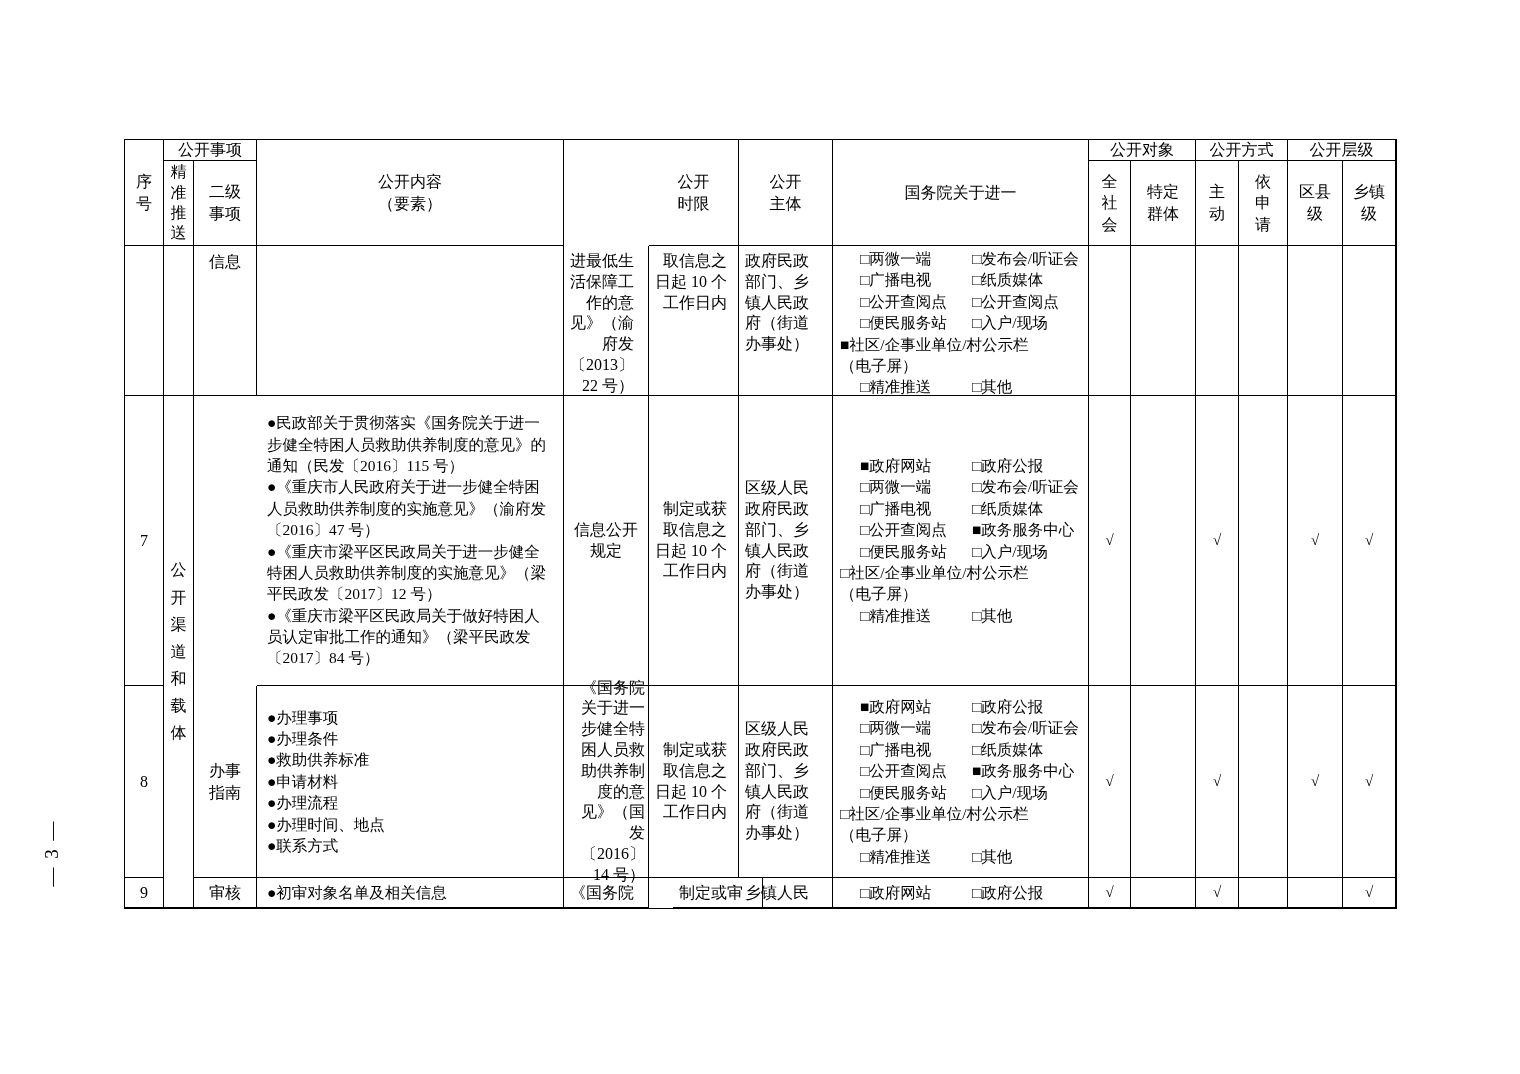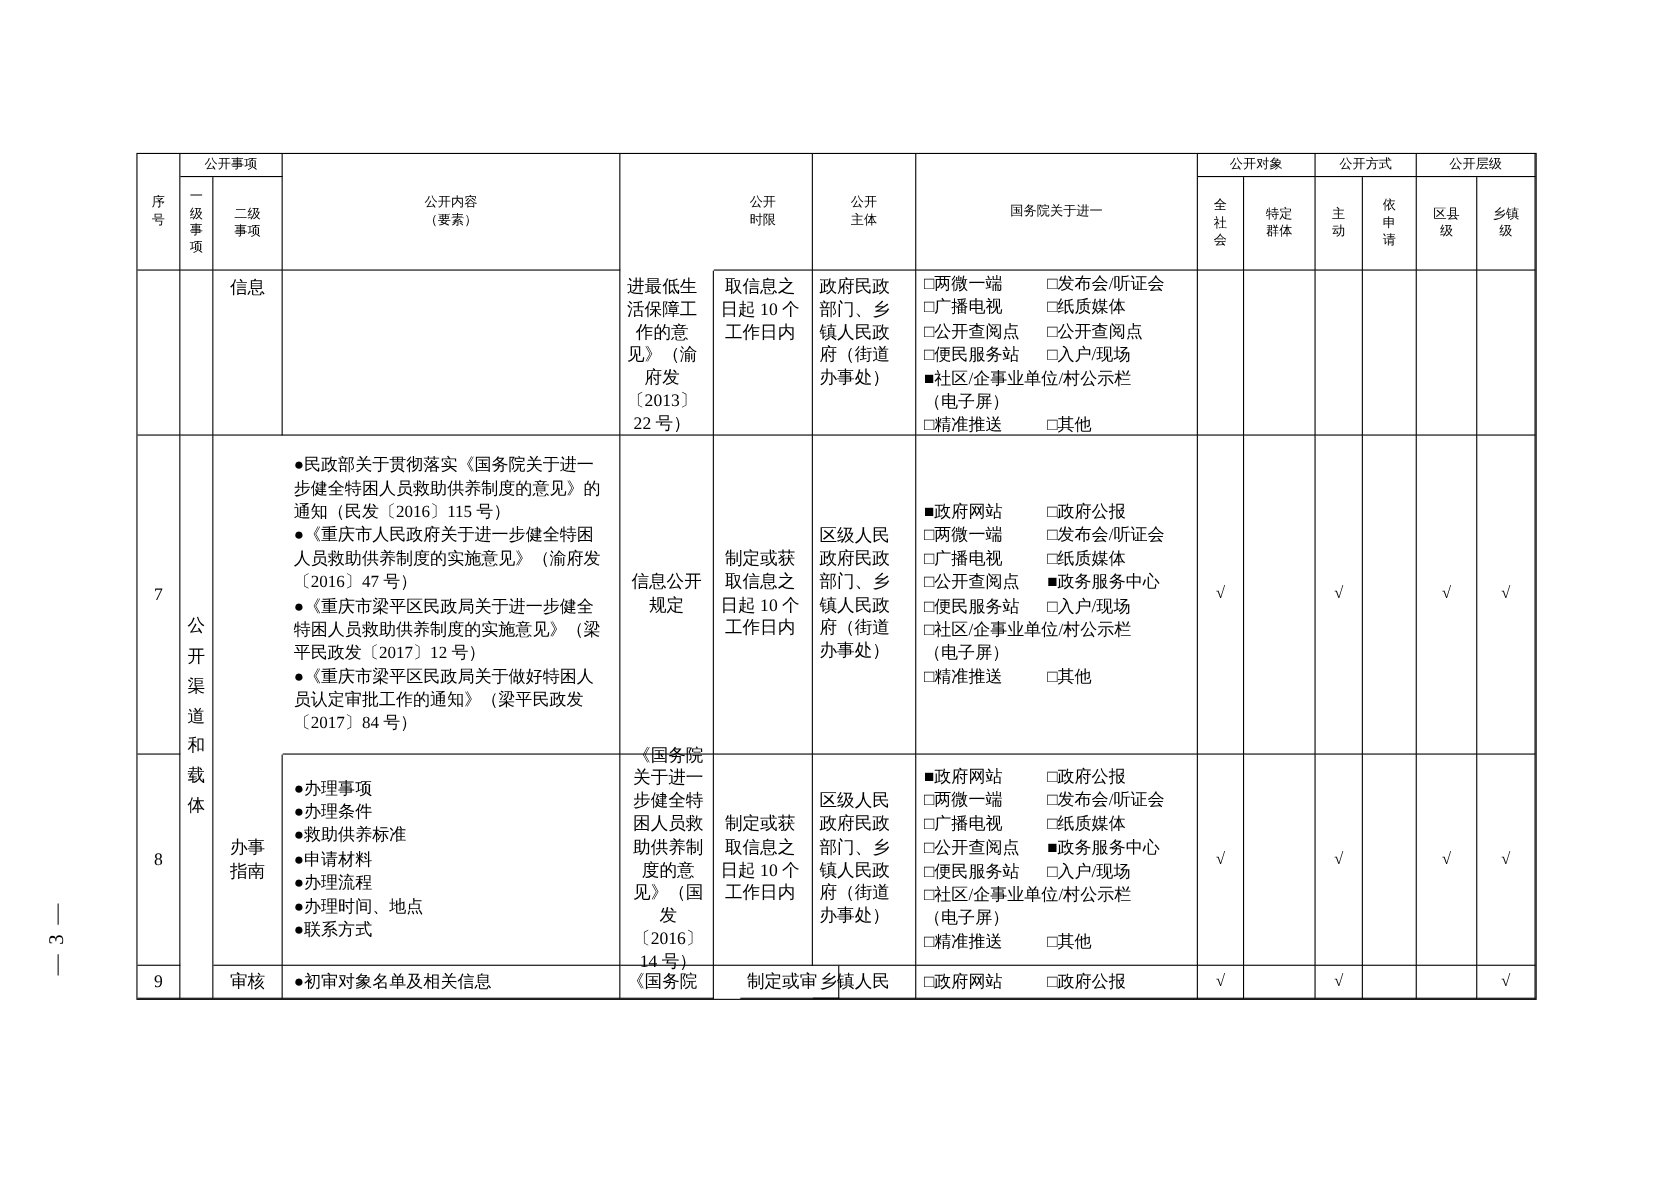--- a/index.html
+++ b/index.html
@@ -3,49 +3,49 @@
 <meta charset="utf-8">
 <style>
   html,body{margin:0;padding:0;background:#ffffff;}
   .page{position:relative;width:1520px;height:1074px;background:#ffffff;overflow:hidden;
         font-family:"Liberation Serif","DejaVu Serif",serif;color:#000;}
   .pagenum{position:absolute;left:-20px;top:838px;width:152px;height:30px;text-align:center;
         transform:rotate(-90deg);font-size:19px;letter-spacing:2px;}
   .tbl{position:absolute;left:124px;top:139px;width:1271px;height:768px;border:1.5px solid #000;box-sizing:content-box;}
   .cell{position:absolute;box-sizing:border-box;border-right:1px solid #000;border-bottom:1px solid #000;
         display:flex;align-items:center;justify-content:center;font-size:16px;line-height:1.35;text-align:center;}
-  .hd{font-family:Liberation Mono, monospace;font-size:12px;}
+  .hd{font-family:Liberation Serif, serif;font-size:16px;}
   .ml{white-space:pre-line;}
   .at{align-items:flex-start;padding-top:5px;}
-  .al{justify-content:flex-start;text-align:center;padding-left:6px;padding-right:3px;}
+  .al{justify-content:flex-start;text-align:right;padding-left:6px;padding-right:3px;}
   .mid{line-height:1.3;}
   .content-cell{font-size:15.5px;line-height:1.38;justify-content:flex-start;text-align:left;padding-left:10px;padding-right:4px;}
   .vtext{display:inline-block;width:1.15em;word-break:break-all;line-height:1.35;text-align:center;}
   .vbody{line-height:1.7;}
   .ch-wrap{width:100%;padding-left:7px;box-sizing:border-box;}
   .ch-line{display:flex;line-height:1.38;font-size:15.5px;text-align:left;}
   .ch-line.full{display:block;}
-  .ch-l{width:112px;flex:none;}
+  .ch-l{width:112px;flex:none;margin-left:20px;}
   .check{font-size:15px;}
 </style>
 </head>
 <body>
 
 <div class="page">
 
   <div class="pagenum">— 3 —</div>
 
   <div class="tbl">
 
     <div class="cell hd" style="left:0;top:0;width:39px;height:106px">
         <span class="vtext">序号</span>
       </div>
     <div class="cell hd" style="left:39px;top:0;width:93px;height:21px">公开事项</div>
     <div class="cell hd" style="left:39px;top:21px;width:30px;height:85px">
-        <span class="vtext" style="line-height:1.28">一级事项</span>
+        <span class="vtext" style="line-height:1.28">精准推送</span>
       </div>
     <div class="cell hd ml" style="left:69px;top:21px;width:63px;height:85px">二级
 事项</div>
     <div class="cell hd ml" style="left:132px;top:0;width:307px;height:106px">公开内容
 （要素）</div>
     <div class="cell hd ml" style="left:524px;top:0;width:90px;height:106px">公开
 时限</div>
     <div class="cell hd ml" style="left:614px;top:0;width:94px;height:106px">公开
 主体</div>
     <div class="cell hd" style="left:708px;top:0;width:256px;height:106px">国务院关于进一</div>

